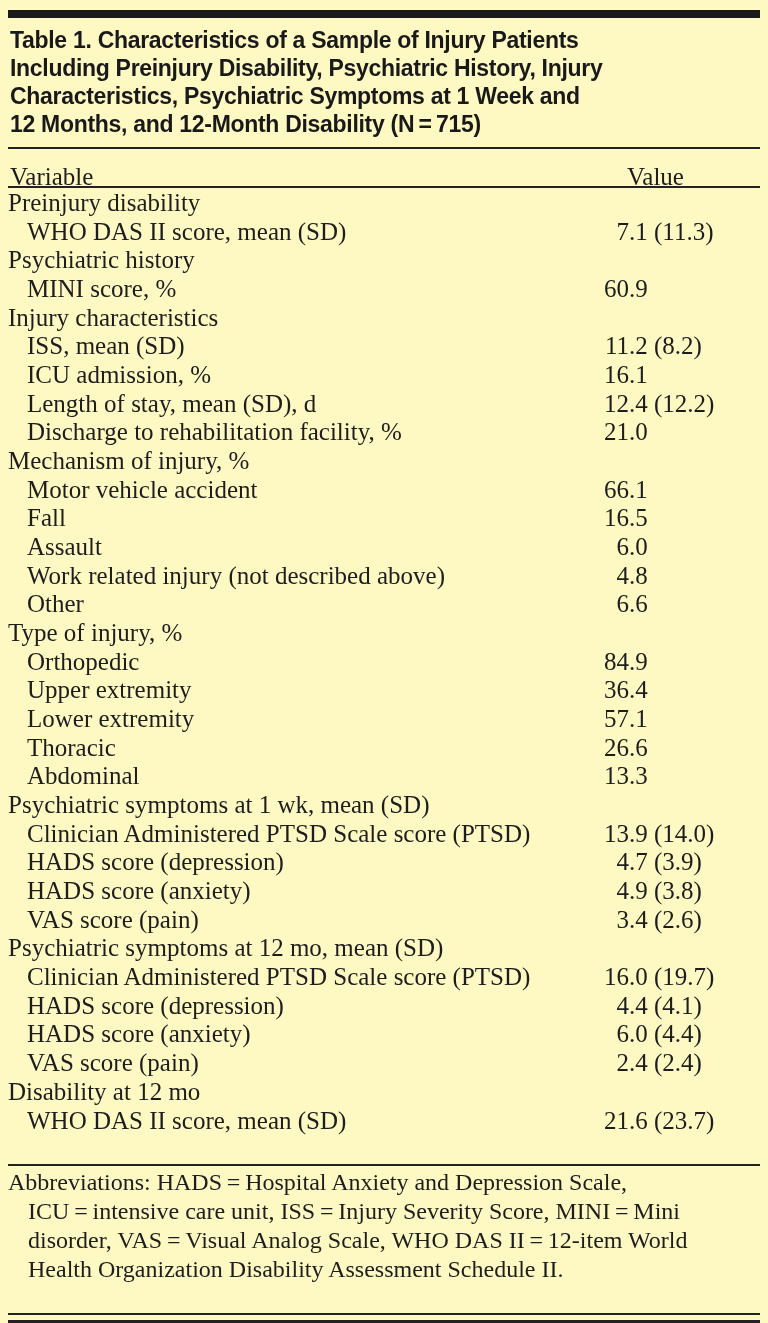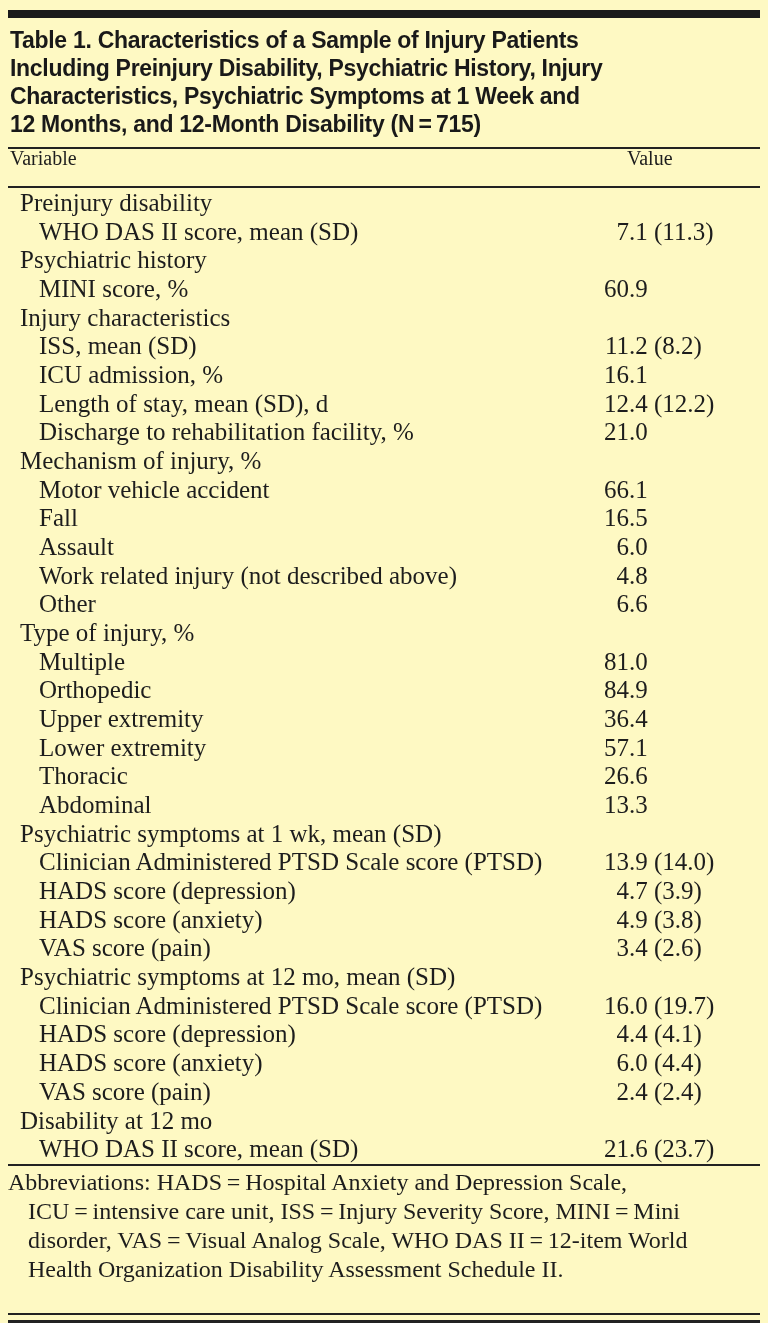--- a/index.html
+++ b/index.html
@@ -33,37 +33,37 @@
     font-family: "Liberation Sans", sans-serif;
     font-weight: bold;
     font-size: 23px;
     line-height: 28px;
     letter-spacing: -0.3px;
     color: #191919;
   }
   .title .tline { white-space: nowrap; }
   .colhead {
     position: absolute;
-    left: 8px; right: 8px; top: 141px; height: 48px;
-    font-size: 20px; line-height: 34px;
+    left: 8px; right: 8px; top: 160px; height: 48px;
+    font-size: 25px; line-height: 34px;
   }
   .colhead .var { position: absolute; left: 2px; top: 0; }
   .colhead .val { position: absolute; left: 619px; top: 0; }
   .tbody {
     position: absolute;
     left: 8px; right: 8px; top: 189px;
   }
   .row {
     position: relative;
     height: 28.68px;
     line-height: 28.68px;
     font-size: 25px;
     white-space: nowrap;
   }
-  .row .label { display: inline-block; margin-left: 12px; }
+  .row .label { display: inline-block; }
   .row.item .label { padding-left: 19px; }
   .row .value { position: absolute; left: 596px; top: 0; }
   .row .value .ip { display: inline-block; min-width: 25px; text-align: right; }
   .footnote {
     position: absolute;
     left: 8px; right: 8px; top: 1168px;
     font-size: 24px;
     line-height: 29px;
   }
   .footnote .fline { white-space: nowrap; }
@@ -101,21 +101,20 @@
       <div class="row item"><span class="label">ICU admission, %</span><span class="value"><span class="ip">16</span><span>.1</span></span></div>
       <div class="row item"><span class="label">Length of stay, mean (SD), d</span><span class="value"><span class="ip">12</span><span>.4 (12.2)</span></span></div>
       <div class="row item"><span class="label">Discharge to rehabilitation facility, %</span><span class="value"><span class="ip">21</span><span>.0</span></span></div>
       <div class="row section"><span class="label">Mechanism of injury, %</span></div>
       <div class="row item"><span class="label">Motor vehicle accident</span><span class="value"><span class="ip">66</span><span>.1</span></span></div>
       <div class="row item"><span class="label">Fall</span><span class="value"><span class="ip">16</span><span>.5</span></span></div>
       <div class="row item"><span class="label">Assault</span><span class="value"><span class="ip">6</span><span>.0</span></span></div>
       <div class="row item"><span class="label">Work related injury (not described above)</span><span class="value"><span class="ip">4</span><span>.8</span></span></div>
       <div class="row item"><span class="label">Other</span><span class="value"><span class="ip">6</span><span>.6</span></span></div>
       <div class="row section"><span class="label">Type of injury, %</span></div>
-      <div class="row item"><span class="label">Multiple</span><span class="value"><span class="ip">81</span><span>.0</span></span></div>
       <div class="row item"><span class="label">Orthopedic</span><span class="value"><span class="ip">84</span><span>.9</span></span></div>
       <div class="row item"><span class="label">Upper extremity</span><span class="value"><span class="ip">36</span><span>.4</span></span></div>
       <div class="row item"><span class="label">Lower extremity</span><span class="value"><span class="ip">57</span><span>.1</span></span></div>
       <div class="row item"><span class="label">Thoracic</span><span class="value"><span class="ip">26</span><span>.6</span></span></div>
       <div class="row item"><span class="label">Abdominal</span><span class="value"><span class="ip">13</span><span>.3</span></span></div>
       <div class="row section"><span class="label">Psychiatric symptoms at 1 wk, mean (SD)</span></div>
       <div class="row item"><span class="label">Clinician Administered PTSD Scale score (PTSD)</span><span class="value"><span class="ip">13</span><span>.9 (14.0)</span></span></div>
       <div class="row item"><span class="label">HADS score (depression)</span><span class="value"><span class="ip">4</span><span>.7 (3.9)</span></span></div>
       <div class="row item"><span class="label">HADS score (anxiety)</span><span class="value"><span class="ip">4</span><span>.9 (3.8)</span></span></div>
       <div class="row item"><span class="label">VAS score (pain)</span><span class="value"><span class="ip">3</span><span>.4 (2.6)</span></span></div>

